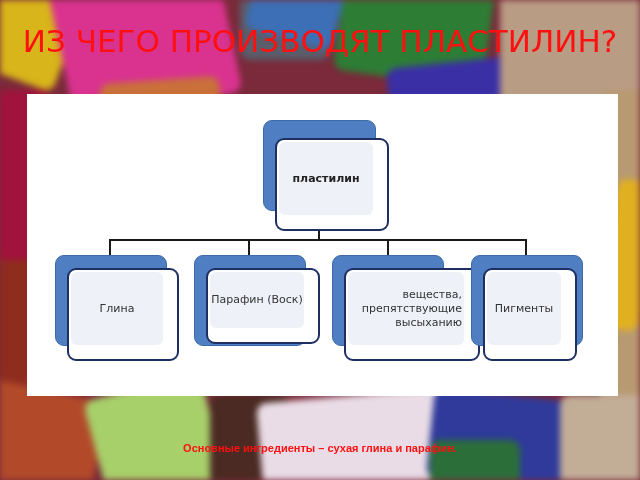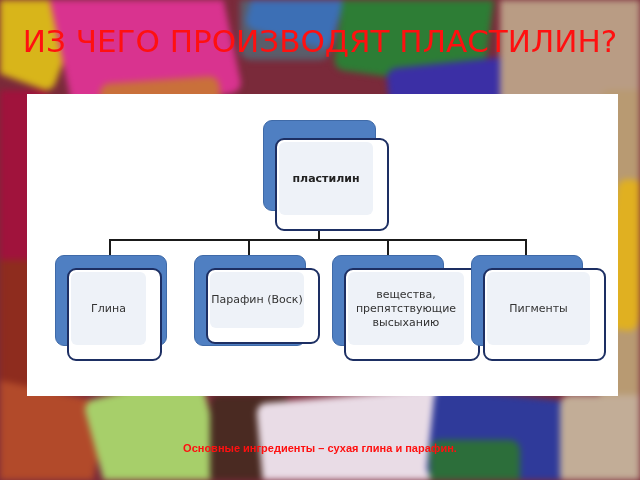--- a/index.html
+++ b/index.html
@@ -46,21 +46,21 @@
     position: absolute; left: 0; top: 0; background: #4f7fc2;
     border: 1px solid #3f6aa8; border-radius: 9px;
   }
   .node .front {
     position: absolute; background: #ffffff;
     border: 2px solid #1d2f63; border-radius: 9px; box-sizing: border-box;
   }
   .node .inner {
     position: absolute; left: 2px; top: 2px; right: 14px; bottom: 14px;
     background: #eef2f8; border-radius: 6px;
-    display: flex; align-items: center; justify-content: center; text-align: center;
+    display: flex; align-items: center; justify-content: center; text-align: right;
     font-family: "DejaVu Sans", sans-serif; font-size: 11px; color: #333; line-height: 14px;
   }
   .line { position: absolute; background: #1a1a1a; }
   .footer {
     position: absolute; left: 0; width: 640px; top: 426px; text-align: center;
     color: #ff1010; font-size: 11px; font-weight: bold; z-index: 3; margin-top: 16px;
   }
 </style>
 </head>
 <body>
@@ -100,40 +100,40 @@
 
   <div class="node" style="left:236px; top:26px;">
     <div class="back" style="width:111px; height:89px;"></div>
     <div class="front" style="left:12px; top:18px; width:114px; height:93px;">
       <div class="inner" style="font-weight:bold; color:#222;">пластилин</div>
     </div>
   </div>
 
   <div class="node" style="left:28px; top:161px;">
     <div class="back" style="width:110px; height:89px;"></div>
-    <div class="front" style="left:12px; top:13px; width:95px; height:93px;">
+    <div class="front" style="left:12px; top:13px; width:112px; height:93px;">
       <div class="inner">Глина</div>
     </div>
   </div>
 
   <div class="node" style="left:167px; top:161px;">
     <div class="back" style="width:110px; height:89px;"></div>
     <div class="front" style="left:12px; top:13px; width:114px; height:76px;">
       <div class="inner">Парафин (Воск)</div>
     </div>
   </div>
 
   <div class="node" style="left:305px; top:161px;">
     <div class="back" style="width:110px; height:89px;"></div>
     <div class="front" style="left:12px; top:13px; width:136px; height:93px;text-decoration:underline;">
       <div class="inner" style="padding:0 2px;">вещества, препятствующие высыханию</div>
     </div>
   </div>
 
   <div class="node" style="left:444px; top:161px;">
     <div class="back" style="width:110px; height:89px;"></div>
-    <div class="front" style="left:12px; top:13px; width:123px; height:93px;">
+    <div class="front" style="left:12px; top:13px; width:94px; height:93px;">
       <div class="inner">Пигменты</div>
     </div>
   </div>
 </div>
 
 <div class="footer">Основные ингредиенты – сухая глина и парафин.</div>
 
 </body></html>

